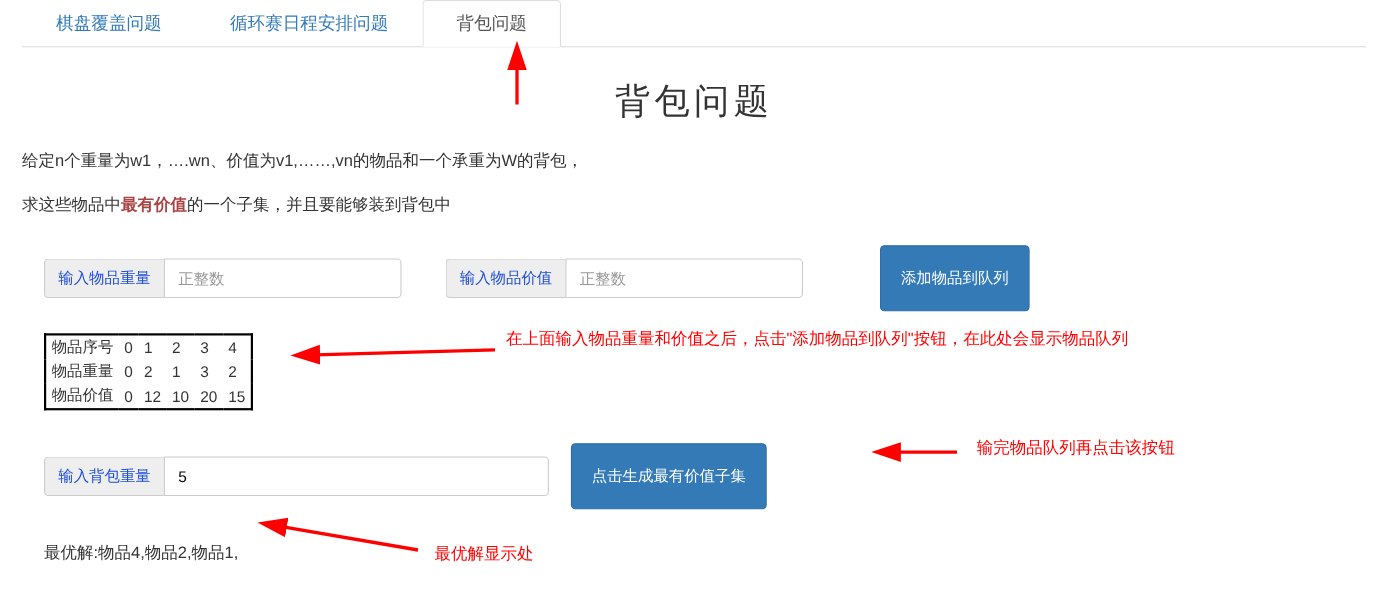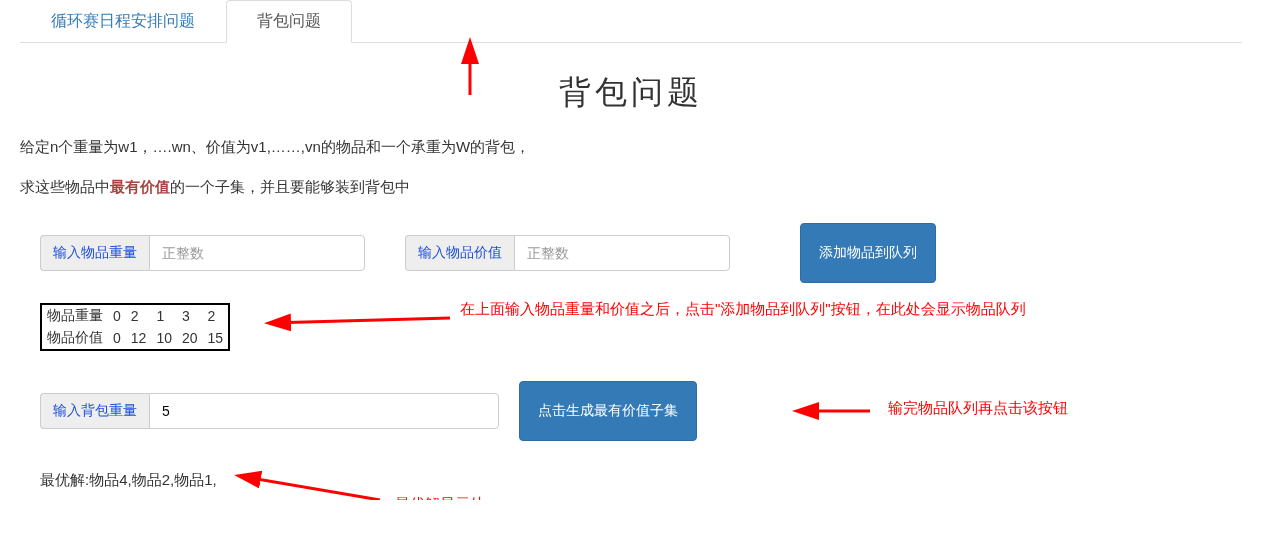--- a/index.html
+++ b/index.html
@@ -28,20 +28,21 @@
     .row2 .input-group { margin-right: 20px; }
     .row2 .input-field { width: 350px; }
     .result { padding-left: 20px; font-size: 15px; }
     .ann { position: absolute; color: #ff0000; font-size: 15px; pointer-events: none; line-height: 1.5; }
     svg.arrow { position: absolute; pointer-events: none; }
   </style>
 </head>
 <body>
 
 <div class="tabs">
+  <div class="tab">棋盘覆盖问题</div>
   <div class="tab">循环赛日程安排问题</div>
   <div class="tab active">背包问题</div>
 </div>
 
 <div class="content">
 
   <h1>背包问题</h1>
 
   <p class="desc">给定n个重量为w1，….wn、价值为v1,……,vn的物品和一个承重为W的背包，</p>
   <p class="desc desc-line2">
@@ -58,20 +59,28 @@
       <input class="input-field" placeholder="正整数" style="">
     </div>
     <div class="spacer"></div>
     <button class="btn btn-primary">添加物品到队列</button>
     <div class="spacer-lg"></div>
   </div>
 
   <div class="table-wrap">
     <table>
       <tbody>
+          <tr>
+        <td>物品序号</td>
+        <td>0</td>
+        <td>1</td>
+        <td>2</td>
+        <td>3</td>
+        <td>4</td>
+      </tr>
       <tr>
         <td>物品重量</td>
         <td>0</td>
         <td>2</td>
         <td>1</td>
         <td>3</td>
         <td>2</td>
       </tr>
       <tr>
         <td>物品价值</td>

